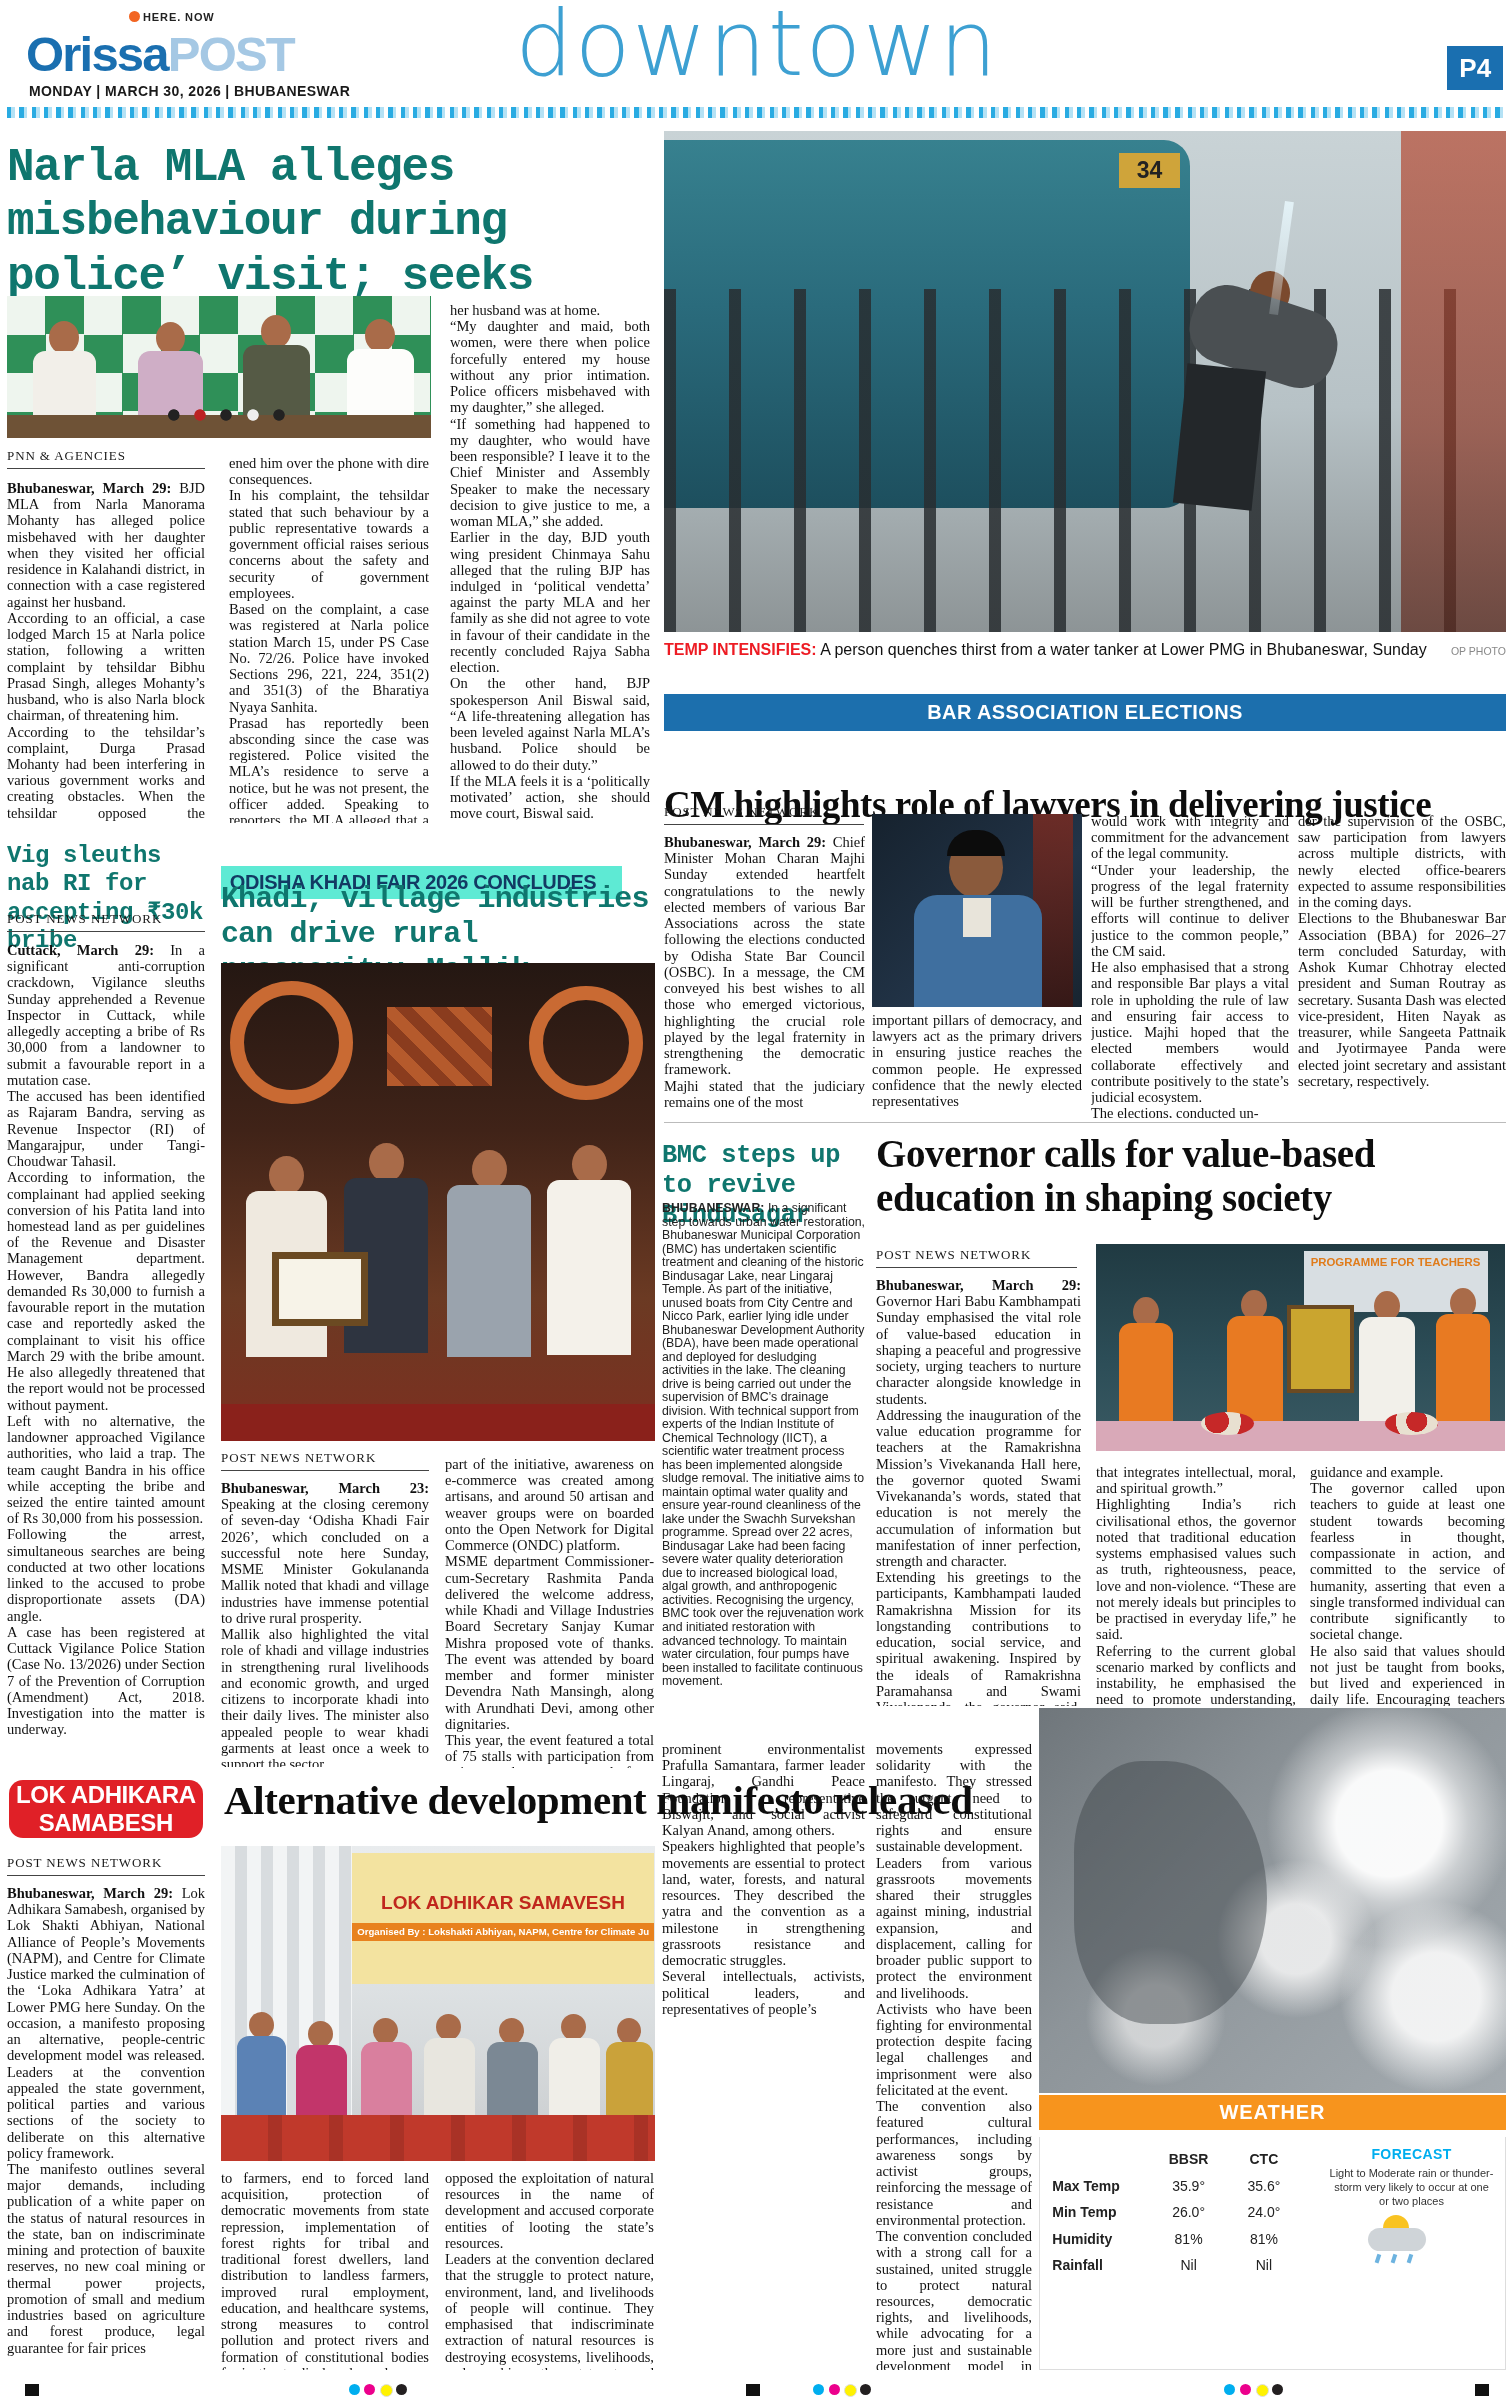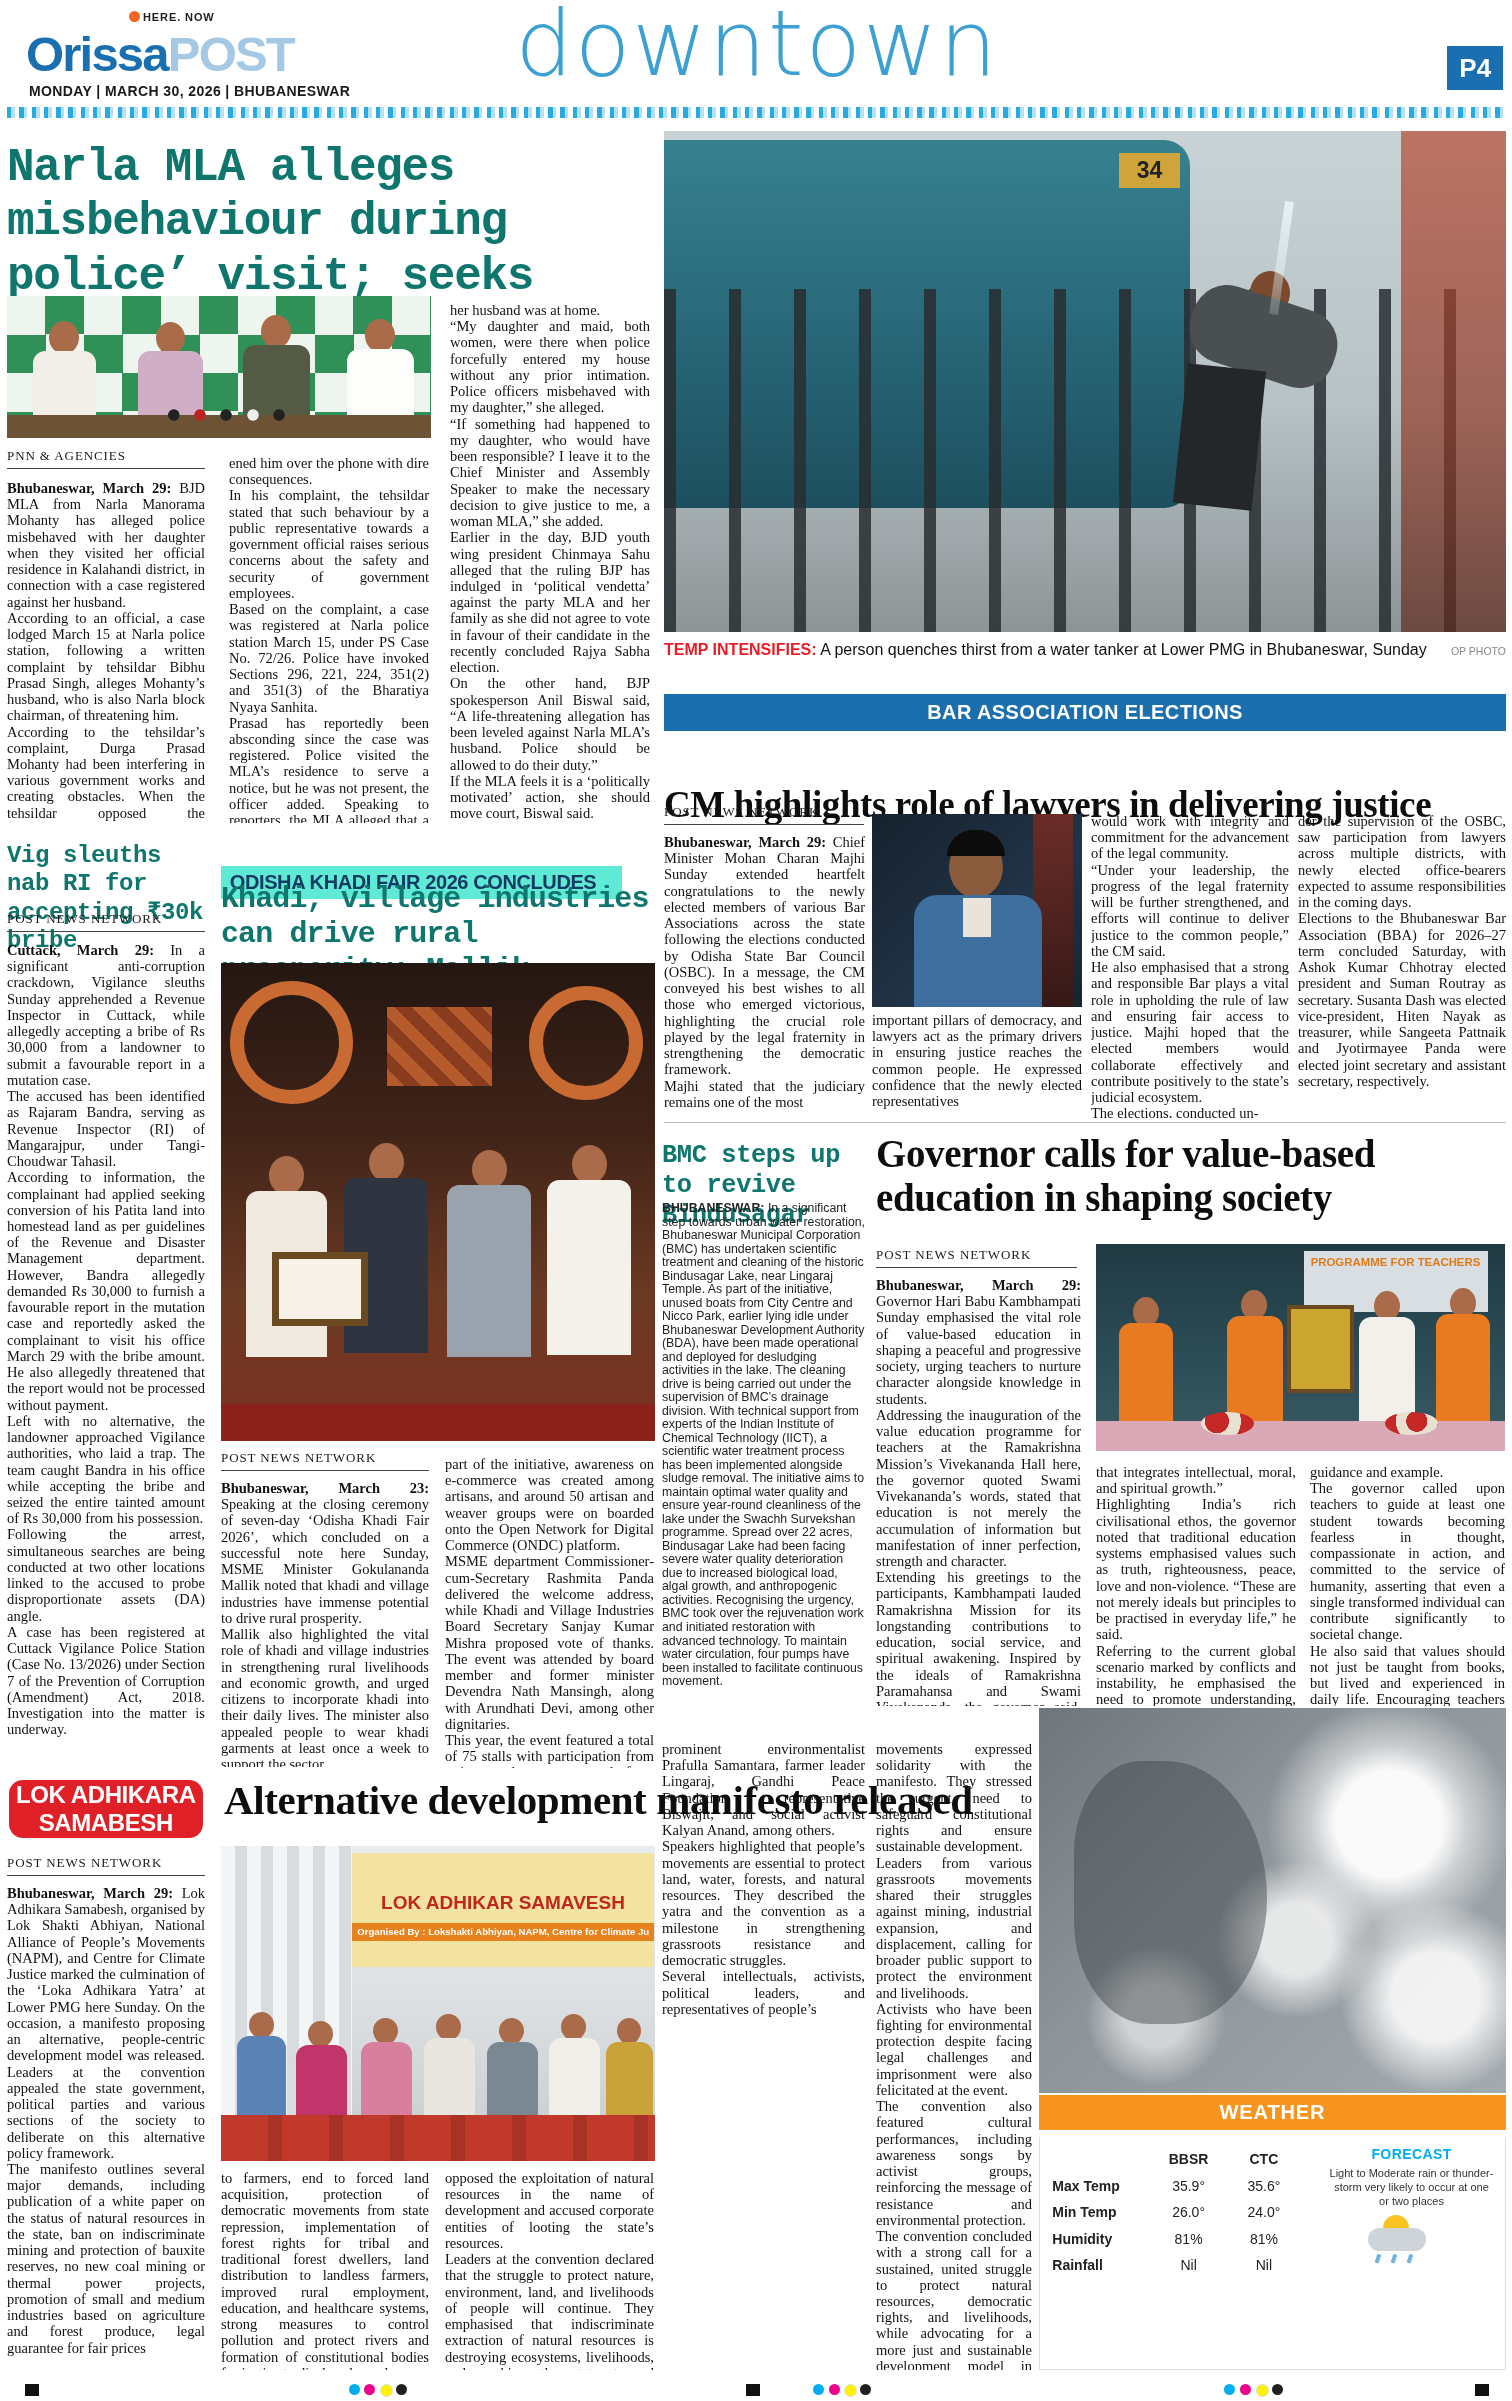--- a/index.html
+++ b/index.html
@@ -244,21 +244,21 @@
     <span>LOK ADHIKARA</span>
       <span>SAMABESH</span>
   </div>
   <div class="abs hl-serif" style="left:224px;top:1778px;width:810px;font-size:41px;white-space:nowrap;" data-name="lok-headline">Alternative development manifesto released</div>
   <div class="abs byline" style="left:7px;top:1855px;width:198px;" data-name="lok-byline">POST NEWS NETWORK</div>
   <div class="abs colbody" style="left:7px;top:1885px;width:198px;height:483px;" data-name="lok-col1"><b class="lead" data-name="lok-dateline">Bhubaneswar, March 29:</b> <span>Lok Adhikara Samabesh, organised by Lok Shakti Abhiyan, National Alliance of People’s Movements (NAPM), and Centre for Climate Justice marked the culmination of the ‘Loka Adhikara Yatra’ at Lower PMG here Sunday. On the occasion, a manifesto proposing an alternative, people-centric development model was released. Leaders at the convention appealed the state government, political parties and various sections of the society to deliberate on this alternative policy framework.
 The manifesto outlines several major demands, including publication of a white paper on the status of natural resources in the state, ban on indiscriminate mining and protection of bauxite reserves, no new coal mining or thermal power projects, promotion of small and medium industries based on agriculture and forest produce, legal guarantee for fair prices</span></div>
 
   <div class="photo" style="left:221px;top:1846px;width:434px;height:315px;background:linear-gradient(180deg,#e9ecee 0%,#dfe3e5 40%,#c9ccce 100%);" data-name="lok-samabesh-photo">
     <span style="position:absolute;left:0;top:0;width:131px;height:315px;background:repeating-linear-gradient(90deg,#f2f4f5 0 14px,#d8dcdf 14px 26px);" data-name="stage-drapes"></span>
-    <div style="position:absolute;left:131px;top:7px;width:302px;height:114px;background:#f3e3a0;" data-name="event-banner">
+    <div style="position:absolute;left:131px;top:7px;width:302px;height:131px;background:#f3e3a0;" data-name="event-banner">
       <div style="margin-top:39px;text-align:center;font-family:'Liberation Sans',sans-serif;font-weight:bold;font-size:19px;color:#c0271d;" data-name="banner-title">LOK ADHIKAR SAMAVESH</div>
       <div style="margin-top:8.8px;background:#e8821e;color:#fff;font-family:'Liberation Sans',sans-serif;font-weight:bold;font-size:9.6px;padding:3.5px 5.3px;white-space:nowrap;overflow:hidden;" data-name="banner-subtitle">Organised By : Lokshakti Abhiyan, NAPM, Centre for Climate Ju</div>
     </div>
     <div class="person" style="left:16px;top:166px;" data-name="person-figure">
         <span class="head" style="left:12.3px;top:0;width:24.5px;height:26px;"></span>
         <span class="torso" style="left:0;top:24px;width:49px;height:79px;background:#5b82b5;"></span>
       </div>
     <div class="person" style="left:75px;top:175px;" data-name="person-figure">
         <span class="head" style="left:12.3px;top:0;width:24.5px;height:26px;"></span>
         <span class="torso" style="left:0;top:24px;width:51px;height:81px;background:#c2356a;"></span>

